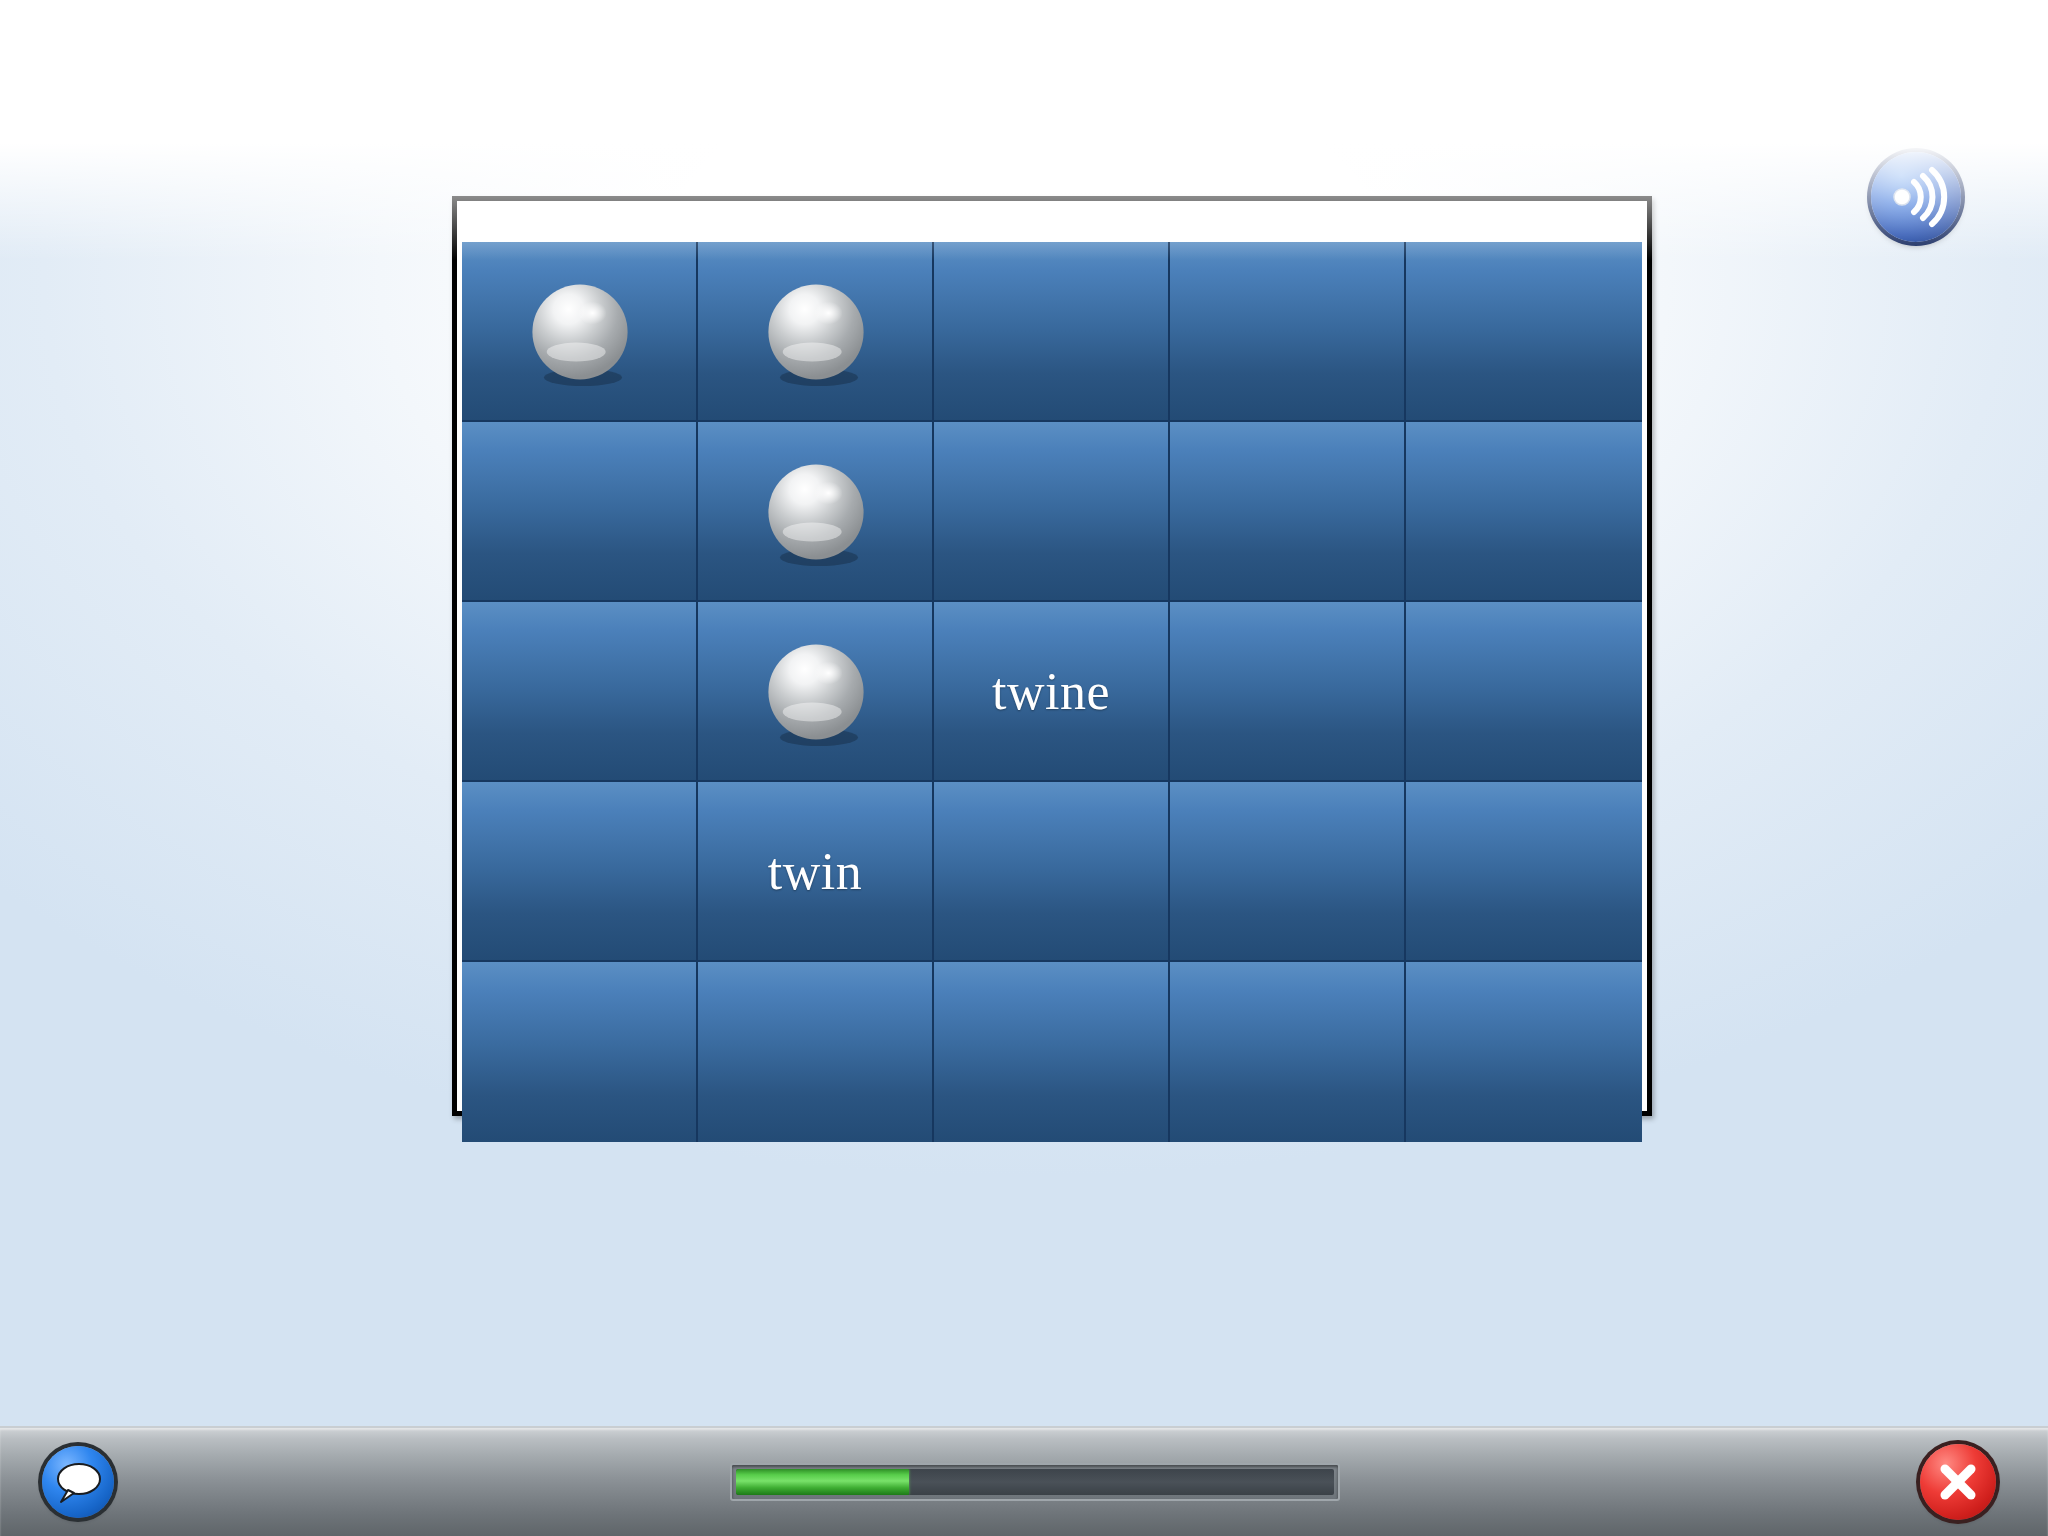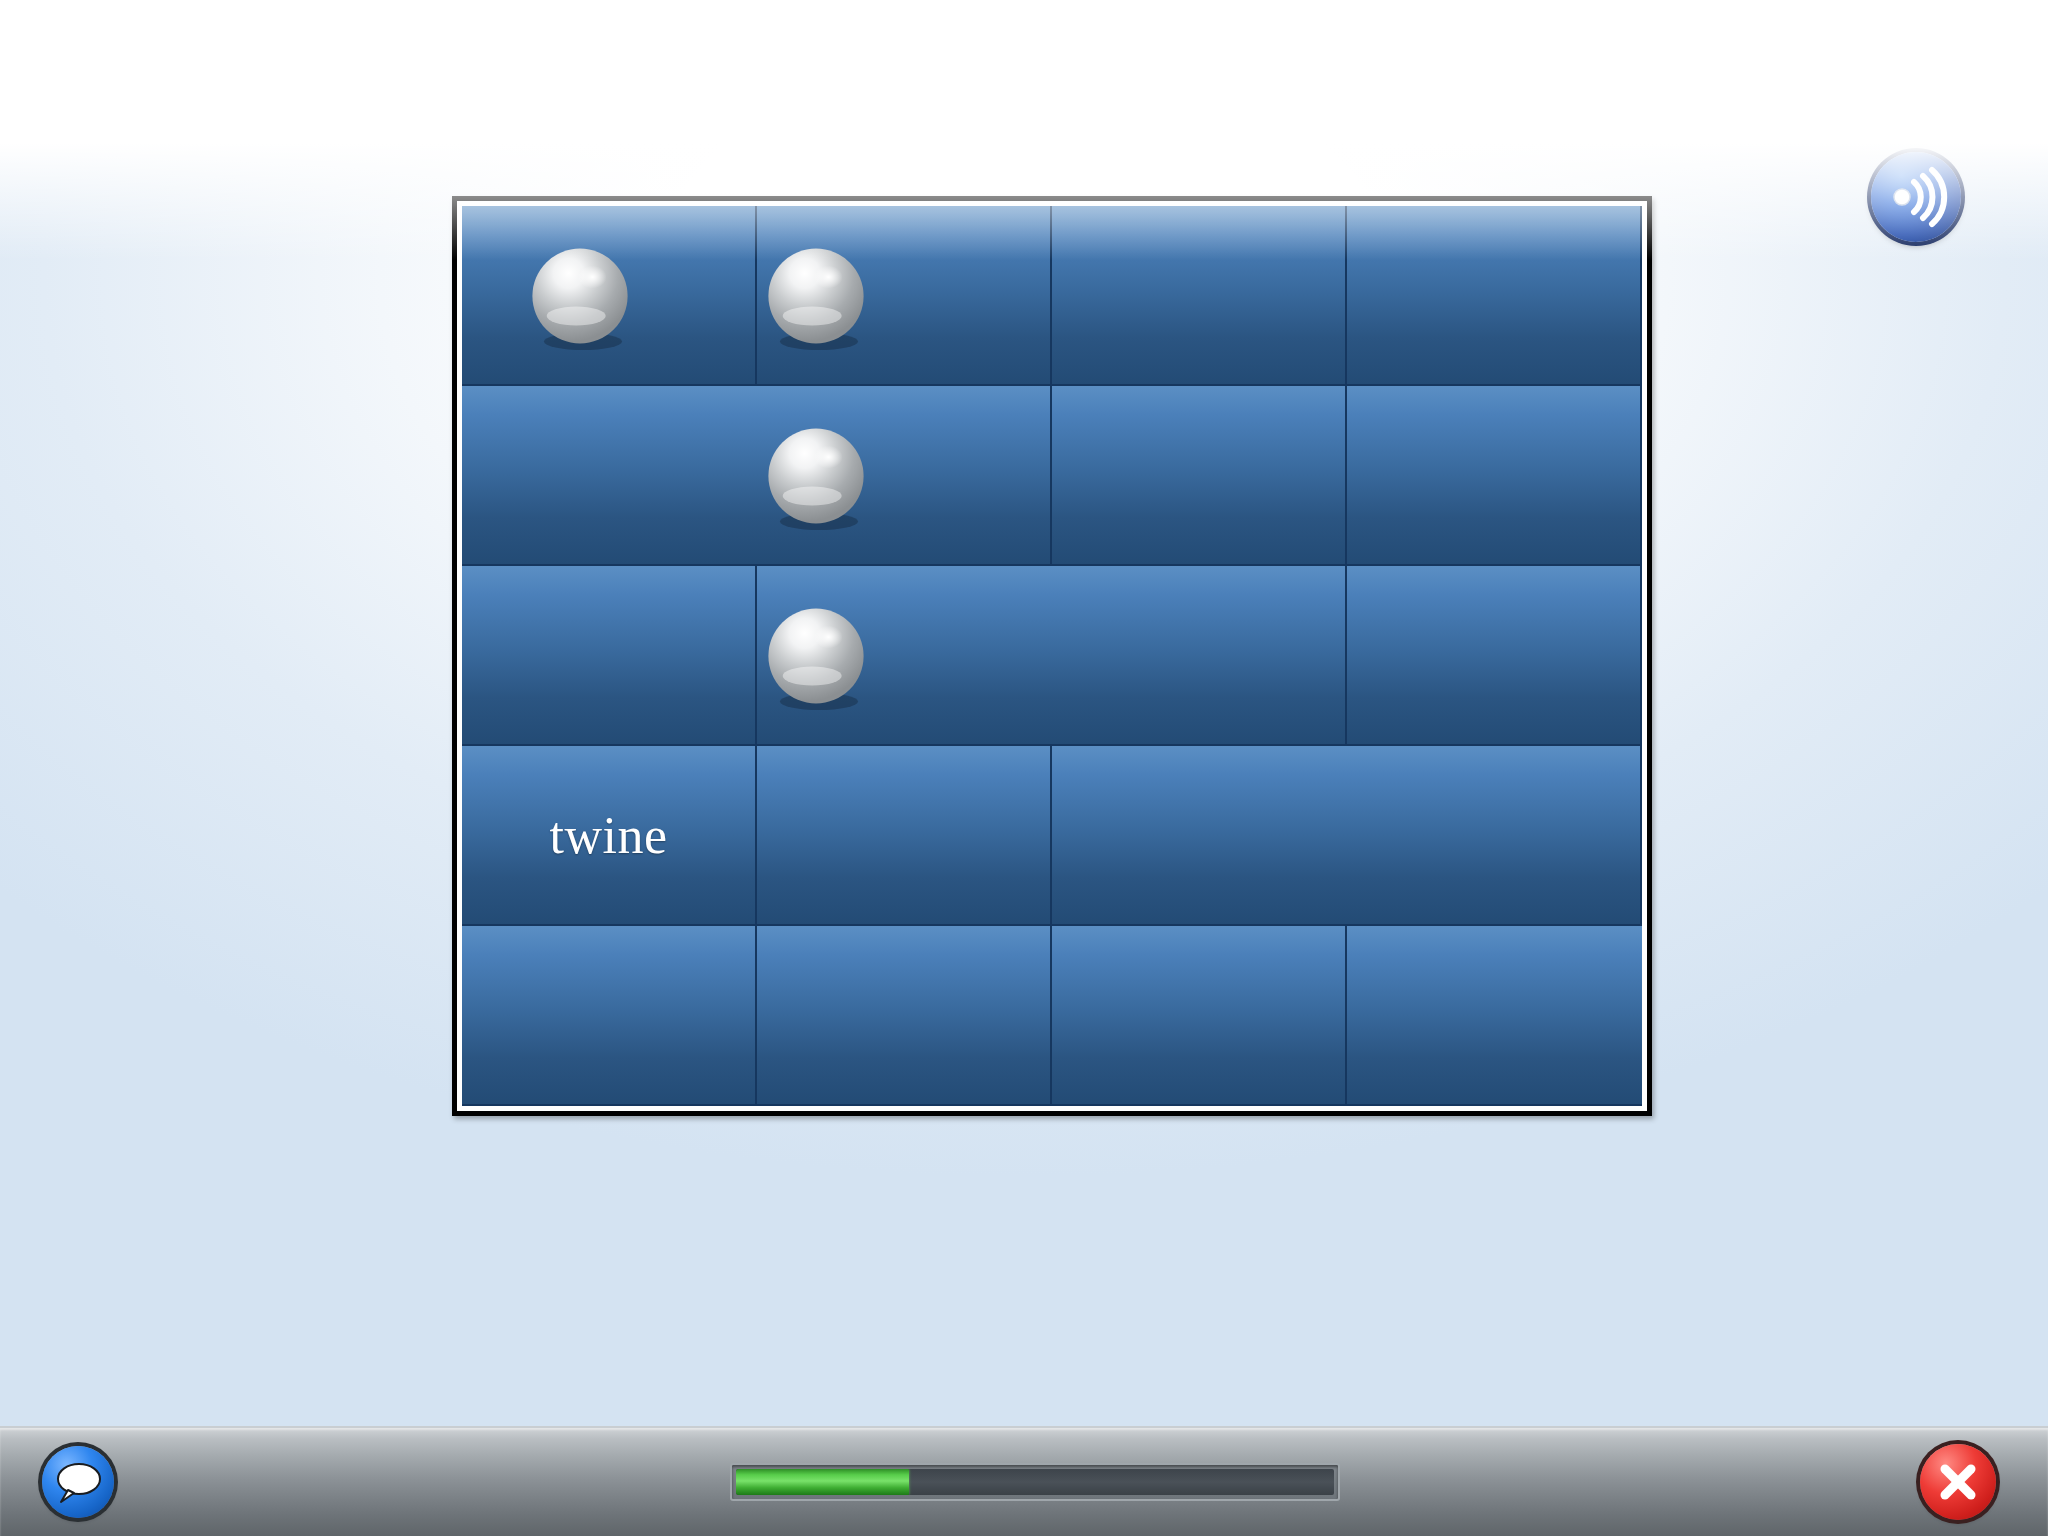--- a/index.html
+++ b/index.html
@@ -94,24 +94,25 @@
     box-shadow:2px 3px 5px rgba(0,0,0,.30);
   }
   .board-inner{
     width:100%; height:100%;
     background:#ffffff;
     padding:5px;
   }
   .grid{
     width:100%; height:100%;
     display:grid;
-    grid-template-columns:repeat(4,1fr);
+    grid-template-columns:repeat(5,1fr);
     grid-template-rows:repeat(5,1fr);
     background:#14355c;
     position:relative;
+    margin-top:36px;
   }
   .cell{
     position:relative;
     background:linear-gradient(180deg,#5b8fc4 0%, #4b80ba 16%, #3a6b9f 46%, #2b5582 74%, #234b75 100%);
     border-right:2px solid #16375f;
     border-bottom:2px solid #16375f;
     display:flex; align-items:center; justify-content:center;
     cursor:pointer;
   }
   .cell:nth-child(5n){ border-right:none; }
@@ -216,20 +217,23 @@
           <div class="cell"></div>
           <div class="cell"></div>
           <div class="cell"></div>
           <div class="cell"></div>
           <div class="cell">
             <span class="cell-word">twine</span>
           </div>
           <div class="cell"></div>
           <div class="cell"></div>
           <div class="cell"></div>
+          <div class="cell">
+            <span class="cell-word">twin</span>
+          </div>
           <div class="cell"></div>
           <div class="cell"></div>
           <div class="cell"></div>
           <div class="cell"></div>
           <div class="cell"></div>
           <div class="cell"></div>
           <div class="cell"></div>
           <div class="cell"></div>
           <svg class="chain" id="chain" viewBox="0 0 1190 910" preserveAspectRatio="none">
             <defs>

